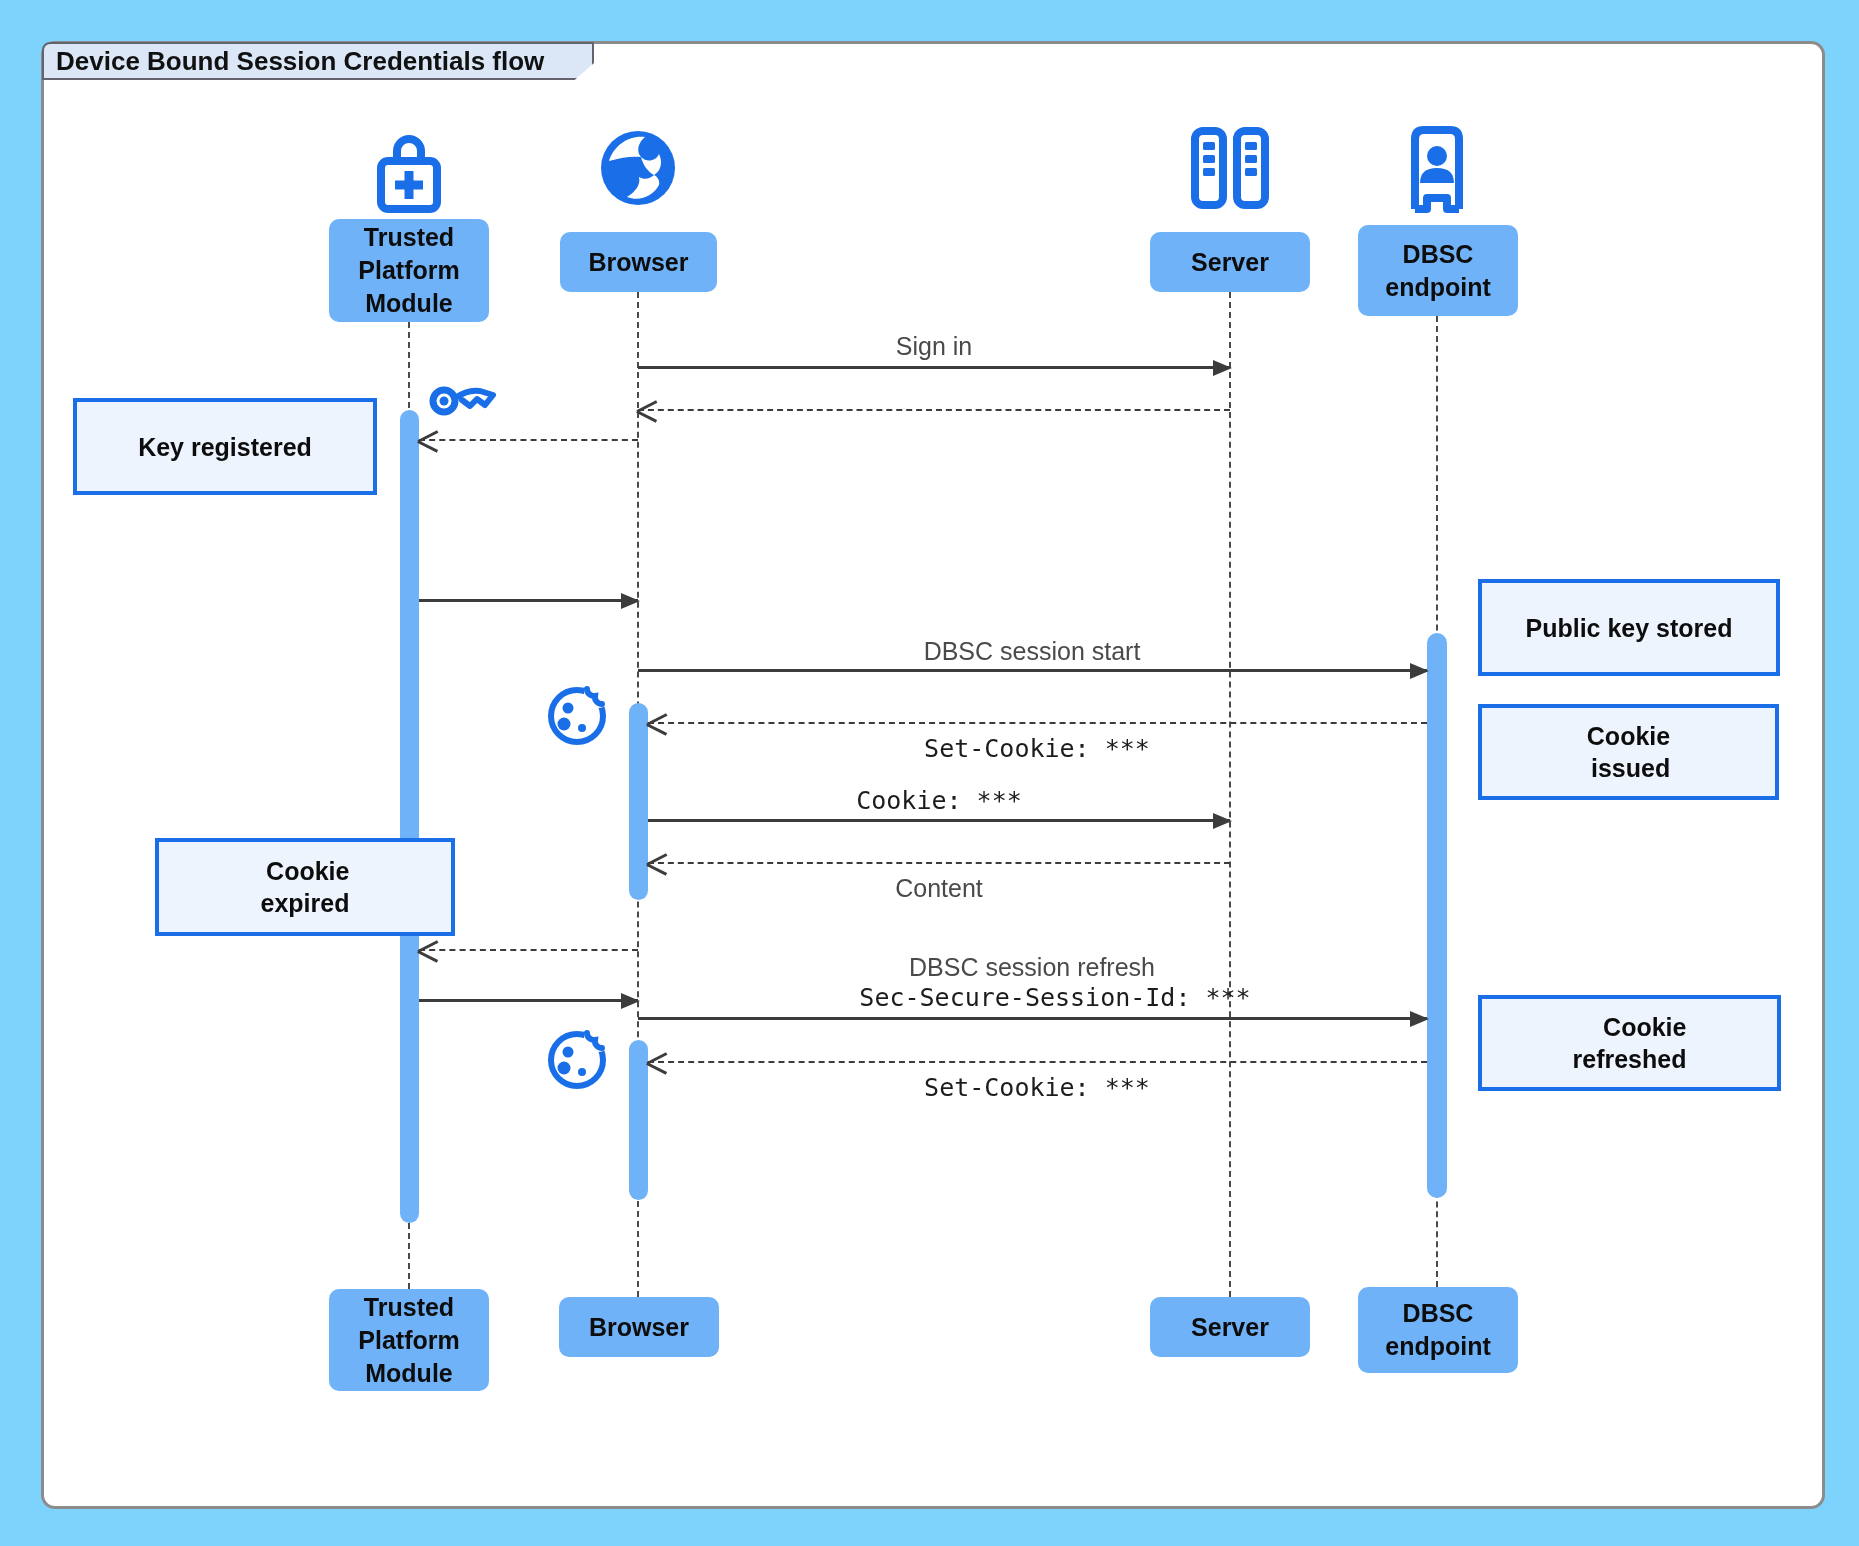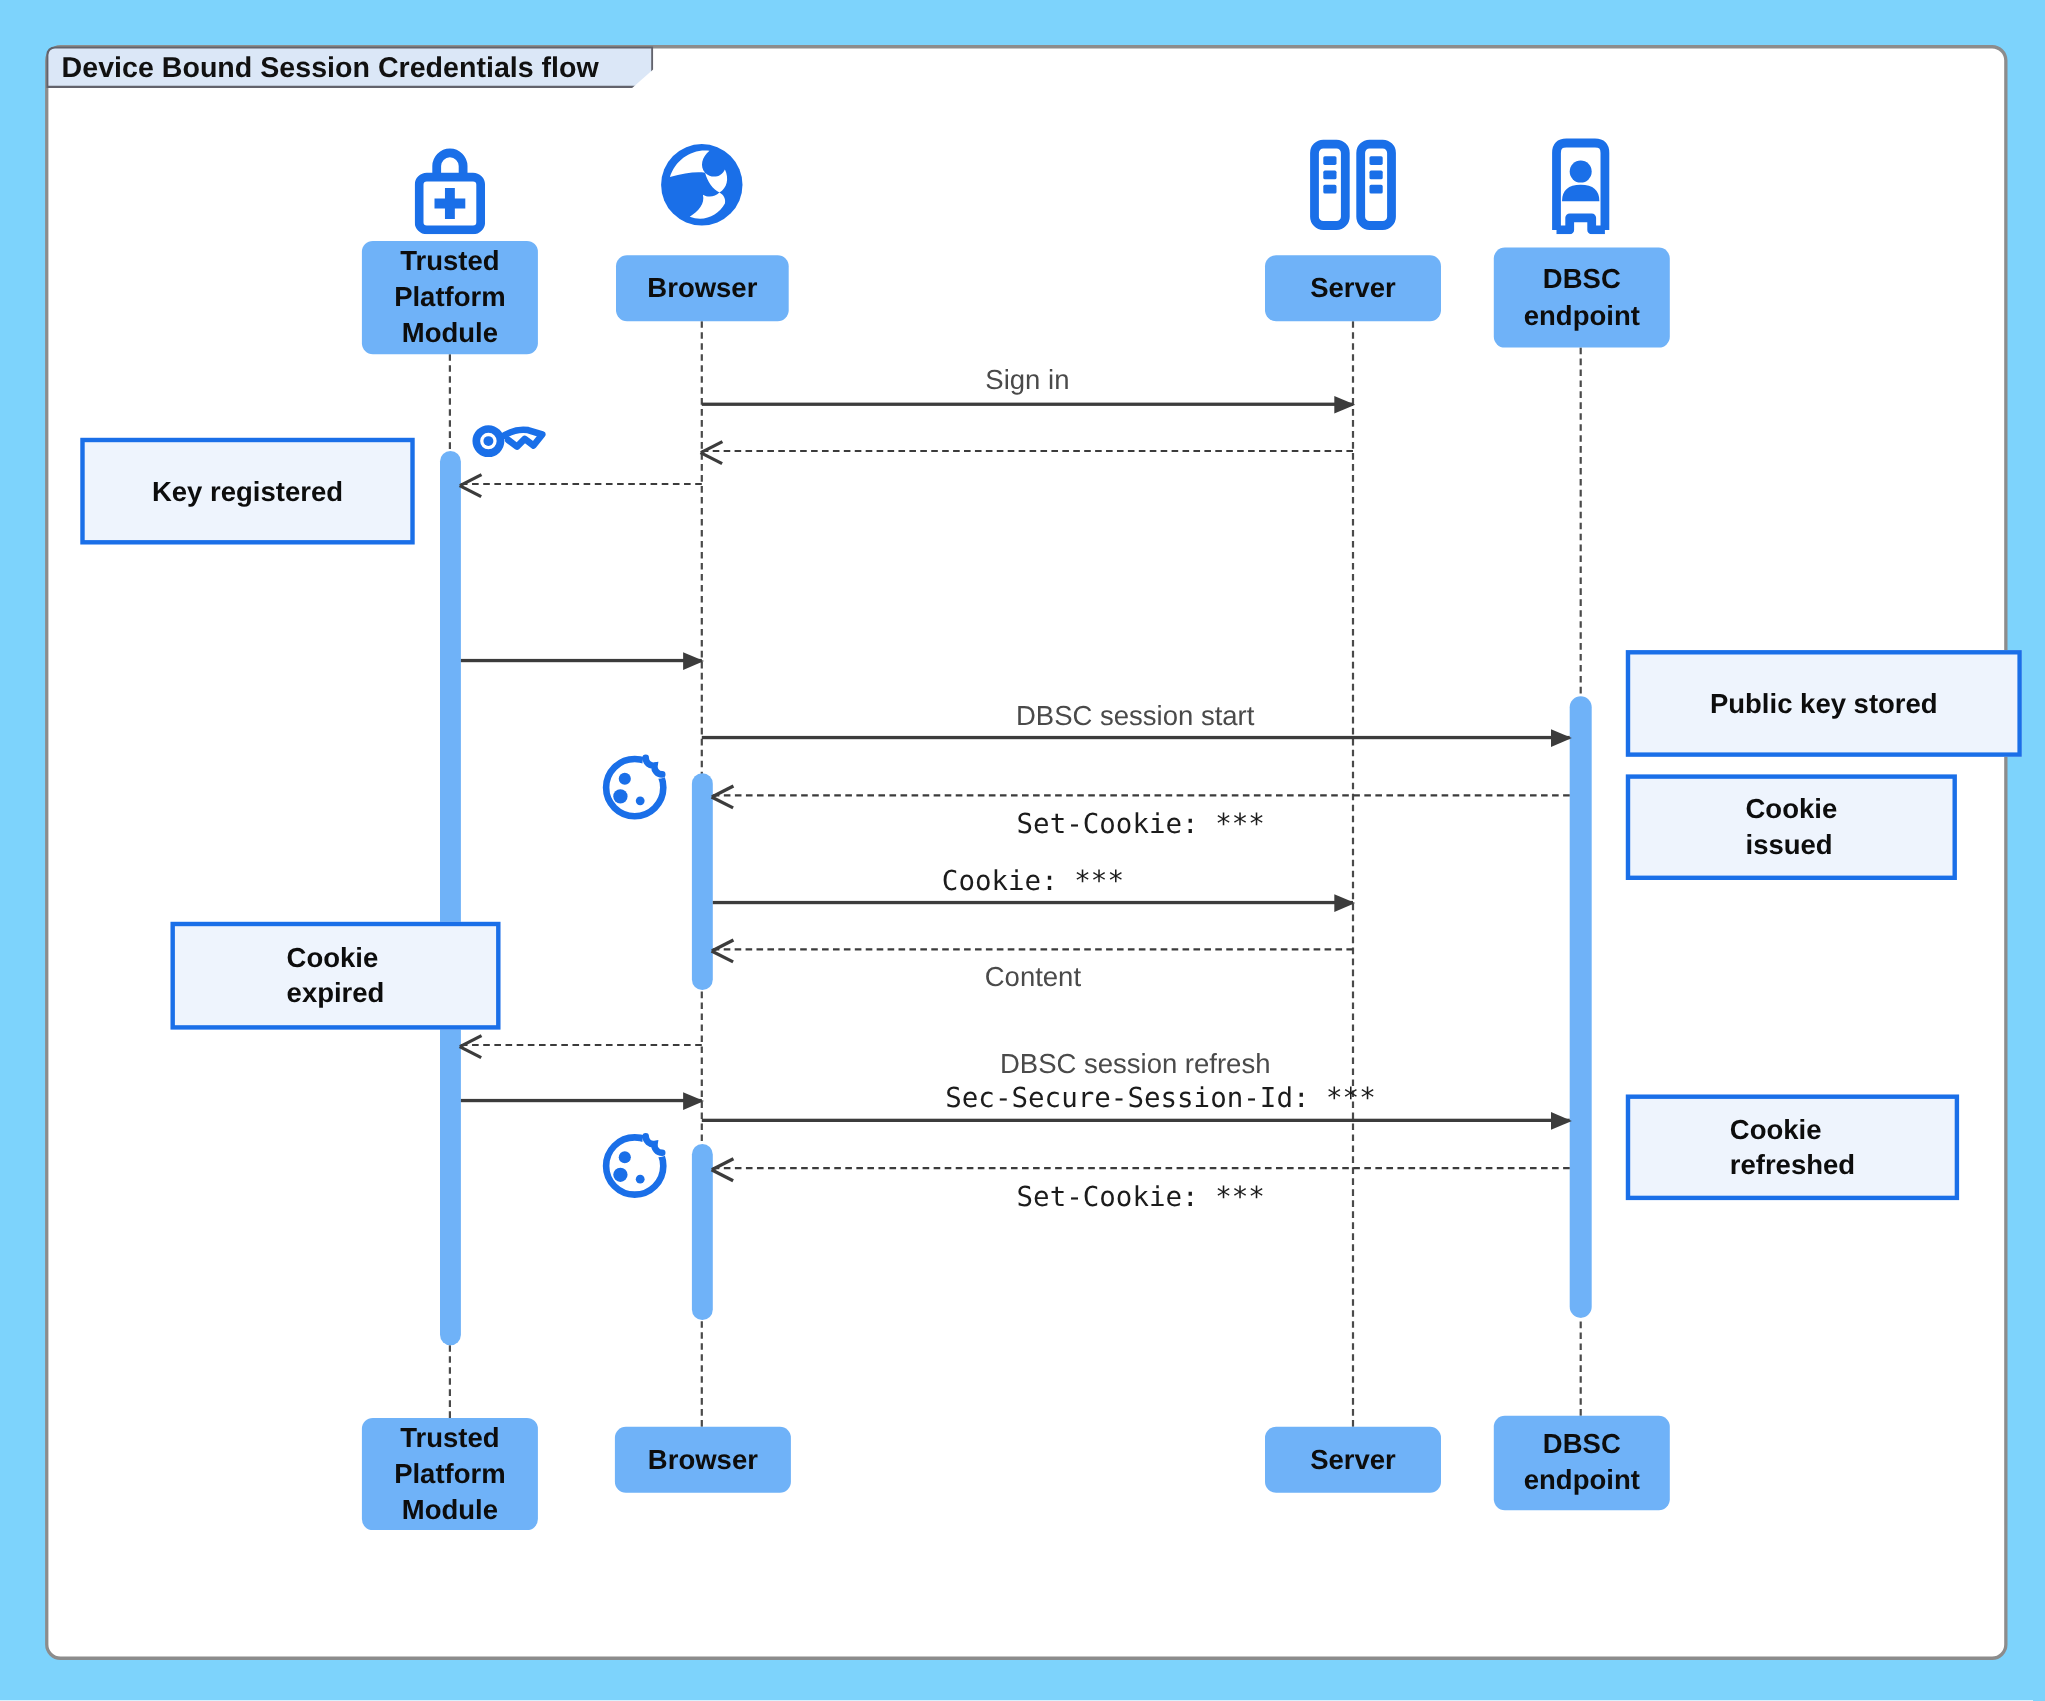--- a/index.html
+++ b/index.html
@@ -24,21 +24,21 @@
   .lifeline { position:absolute; width:0; border-left:2px dashed #4a4a4a; }
   .actor {
     position:absolute; background:#6fb2f8; border-radius:10px;
     display:flex; align-items:center; justify-content:center; text-align:center;
     font-size:25px; font-weight:bold; color:#0d0d0d; line-height:1.32;
     white-space:pre-line;
   }
   .activation { position:absolute; width:19px; background:#6fb2f8; border-radius:10px; }
   .note {
     position:absolute; background:#eef4fd; border:4px solid #1a6fe8; box-sizing:border-box;
-    display:flex; align-items:center; justify-content:center; text-align:left;
+    display:flex; align-items:center; justify-content:center; text-align:right;
     font-size:25px; font-weight:bold; color:#0d0d0d; line-height:1.28;
     white-space:pre-line;
   }
   .arr { position:absolute; height:0; }
   .arr.solid { border-top:3px solid #3c3c3c; }
   .arr.solid::after {
     content:""; position:absolute; right:-2px; top:-9px; width:0; height:0;
     border-left:19px solid #3c3c3c; border-top:8px solid transparent; border-bottom:8px solid transparent;
   }
   .arr.dashed { border-top:2px dashed #3c3c3c; }
@@ -105,21 +105,21 @@
 Platform
 Module</div>
   <div class="actor" style="left:560px; top:232px; width:157px; height:60px;">Browser</div>
   <div class="actor" style="left:1150px; top:232px; width:160px; height:60px;">Server</div>
   <div class="actor" style="left:1358px; top:225px; width:160px; height:91px;">DBSC
 endpoint</div>
 
   <div class="note" style="left:73px; top:398px; width:304px; height:97px;">Key registered</div>
   <div class="note" style="left:155px; top:838px; width:300px; height:98px;">Cookie
 expired</div>
-  <div class="note" style="left:1478px; top:579px; width:360px; height:97px;margin-top:12px;">Public key stored</div>
+  <div class="note" style="left:1478px; top:579px; width:302px; height:97px;">Public key stored</div>
   <div class="note" style="left:1478px; top:704px; width:301px; height:96px;">Cookie
 issued</div>
   <div class="note" style="left:1478px; top:995px; width:303px; height:96px;">Cookie
 refreshed</div>
 
   <svg class="icon" style="left:427px; top:374px;" width="76" height="50" viewBox="0 0 76 50">
     <circle cx="17" cy="27" r="11" fill="none" stroke="#1a6fe8" stroke-width="7"></circle>
     <circle cx="17" cy="27" r="4.5" fill="#1a6fe8"></circle>
     <path d="M28 24 Q41 15 53 17 L66 21 L58 31 L50 25 L43 32 L35 26" fill="none" stroke="#1a6fe8" stroke-width="6" stroke-linecap="round" stroke-linejoin="round"></path>
   </svg>

